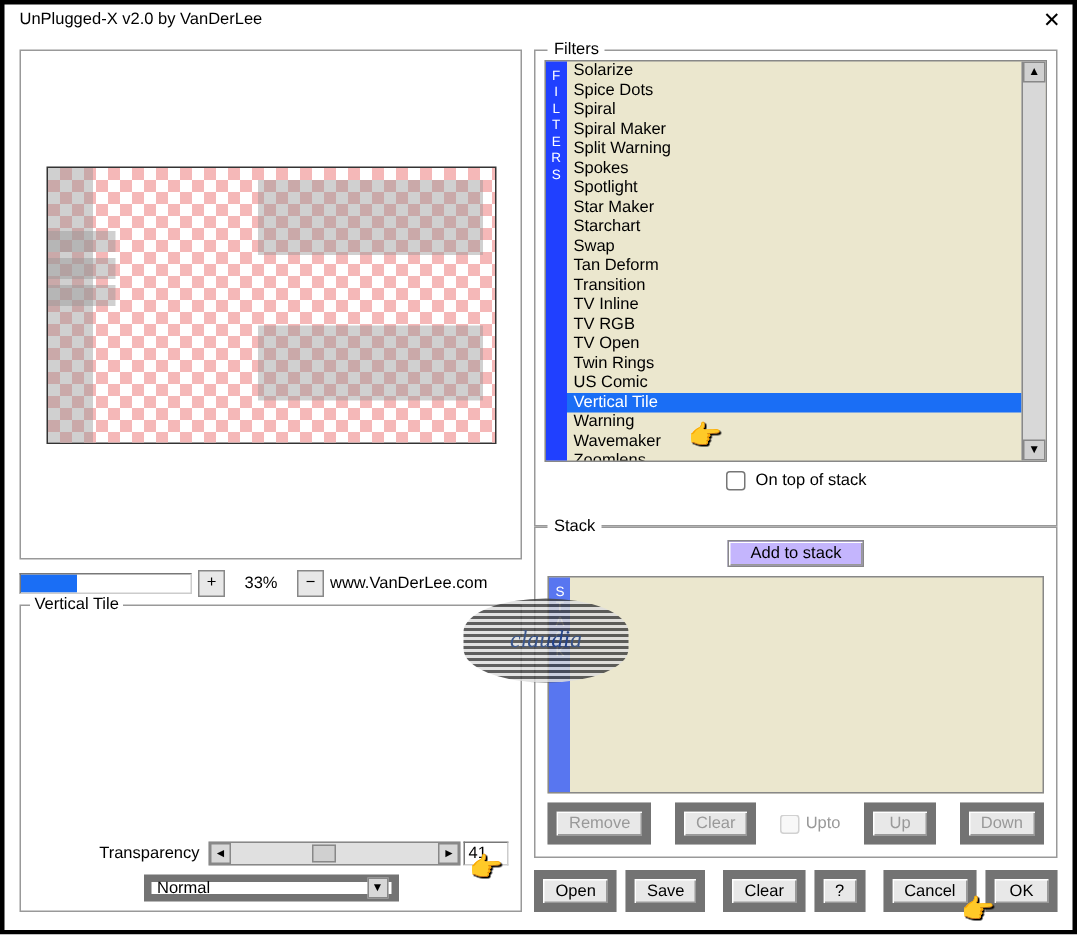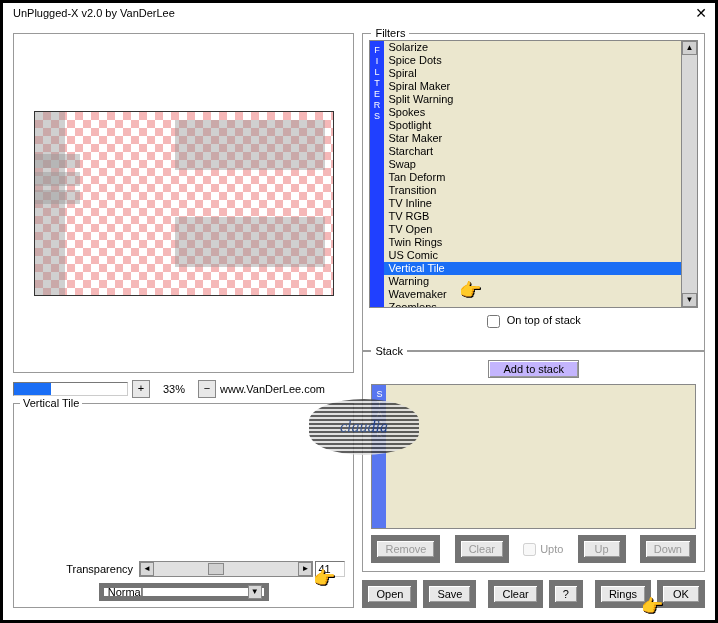--- a/index.html
+++ b/index.html
@@ -208,21 +208,21 @@
         </div>
       </div>
 
       <div class="bottom-buttons">
         <div class="btn">Open</div>
         <div class="btn">Save</div>
         <div class="spacer"></div>
         <div class="btn">Clear</div>
         <div class="btn" style="min-width:24px">?</div>
         <div class="spacer"></div>
-        <div class="btn">Rings</div>
+        <div class="btn">Cancel</div>
         <div class="btn">OK</div>
       </div>
     </div>
   </div>
 
   <span class="hand h1">👉</span>
   <span class="hand h2">👉</span>
   <span class="hand h3">👉</span>
   <div class="watermark">claudia</div>
 </div>

